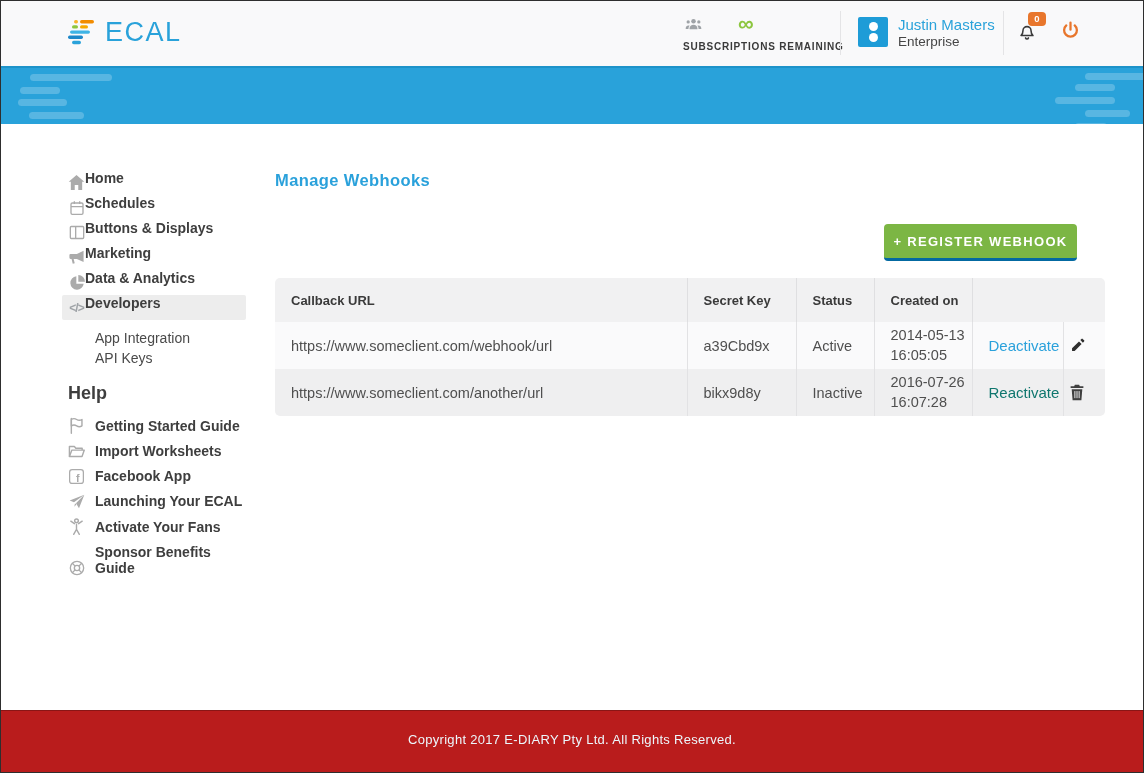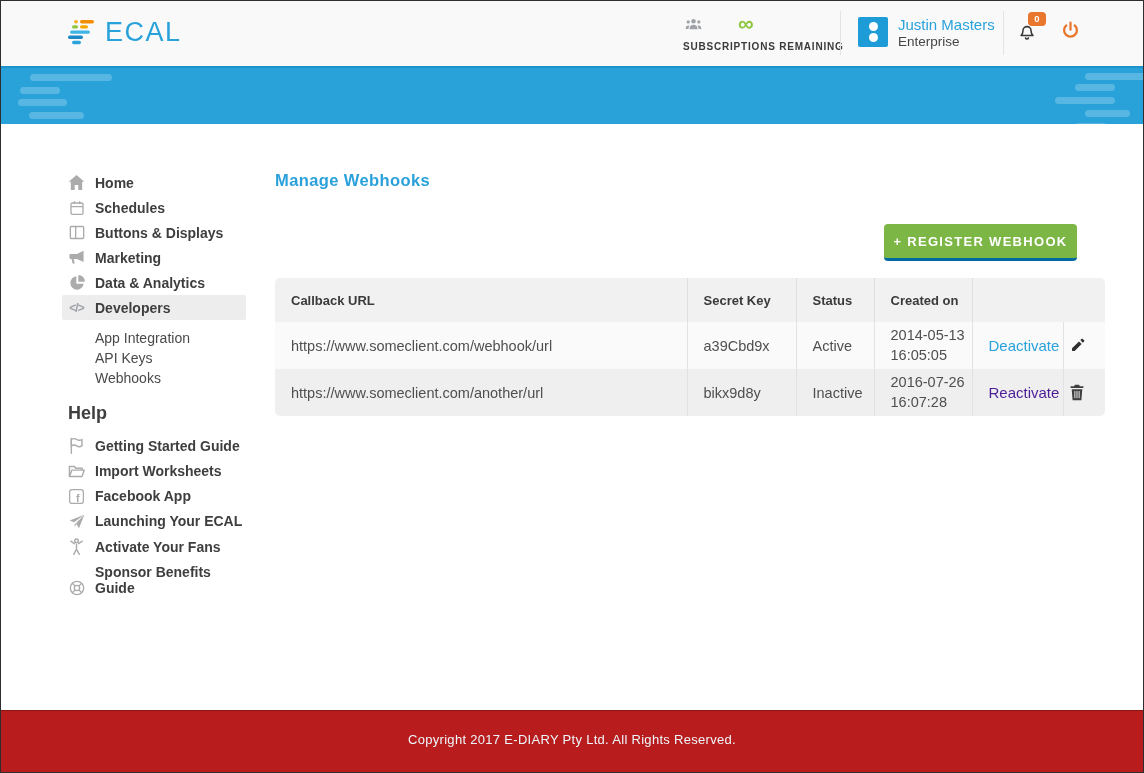--- a/index.html
+++ b/index.html
@@ -28,21 +28,21 @@
   .power-wrap { position:absolute; left:1060px; top:20px; cursor:pointer; }
 
   
   .banner { position:absolute; left:0; top:66px; width:1144px; height:58px; background:#29A2DA;
             border-top:2px solid #1E93C9; overflow:hidden; }
   .bar { position:absolute; height:7px; border-radius:3.5px; background:rgba(255,255,255,.22); }
 
   
   .sidebar { position:absolute; left:62px; top:170px; width:184px; }
   .nav-list { list-style:none; }
-  .nav-item { height:25px; display:flex; align-items:center; gap:10px; padding-left:6px;
+  .nav-item { height:25px; display:flex; padding-left:6px;
               font-size:14px; font-weight:700; color:#3E3E3E; cursor:pointer; }
   .nav-item.active { background:#EDEDED; border-radius:2px; }
   .icon-box { width:17px; display:flex; justify-content:center; align-items:center; flex:none; }
   .code-glyph { color:#9FA3A7; font-size:12px; font-weight:700; letter-spacing:-1px; }
   .sub-list { list-style:none; margin-top:8px; }
   .sub-list li { height:20px; line-height:20px; padding-left:33px; font-size:14px; color:#4A4A4A; cursor:pointer; }
   .help-title { margin-top:15px; padding-left:6px; font-size:18px; font-weight:700; color:#3E3E3E; }
   .help-list { list-style:none; margin-top:13px; }
   .help-list li { display:flex; align-items:flex-end; gap:10px; padding-left:6px; margin-bottom:9px;
                   font-size:14px; font-weight:700; color:#3E3E3E; line-height:16px; cursor:pointer; }
@@ -62,21 +62,21 @@
        padding-left:16px; border-left:1px solid #DFDFE1; }
   th:first-child, th:last-child { border-left:none; }
   td { height:47px; font-size:14.5px; color:#4F4F4F; padding-left:16px; border-left:1px solid #E2E2E4;
        vertical-align:middle; }
   td:first-child { border-left:none; }
   tr.r1 td { background:#FAFAFB; }
   tr.r2 td { background:#EFEFF0; }
   .created { line-height:1.32; }
   .action-link { font-size:15px; cursor:pointer; }
   .link-deactivate { color:#2AA1DB; }
-  .link-reactivate { color:#4c1d95; }
+  .link-reactivate { color:#0f766e; }
   .row-icon { display:flex; align-items:center; justify-content:center; cursor:pointer; padding-right:14px; }
 
   
   .footer { position:absolute; left:0; top:710px; width:1144px; height:63px; background:#b91c1c;
             border-top:1px solid rgba(0,0,0,.25); text-align:center; }
   .footer span { display:inline-block; margin-top:21px; font-size:13px; letter-spacing:.3px; color:#ECF7FC; }
 </style>
 </head>
 <body>
 
@@ -206,21 +206,20 @@
       <span class="icon-box">
         <span class="code-glyph">&lt;/&gt;</span>
       </span>
       <span>Developers</span>
     </li>
   </ul>
 
   <ul class="sub-list">
     <li>App Integration</li>
     <li>API Keys</li>
-    <li>Webhooks</li>
   </ul>
 
   <div class="help-title">Help</div>
 
   <ul class="help-list">
     <li>
       <span class="icon-box">
         <svg width="16" height="17" viewBox="0 0 22 24" fill="none" stroke="#ABABAB" stroke-width="2" stroke-linecap="round" stroke-linejoin="round">
             <path d="M3 23V2"></path>
             <path d="M3 3.5c2.5-1.6 5-1.6 7.5 0s5 1.6 7.5 0v9c-2.5 1.6-5 1.6-7.5 0s-5-1.6-7.5 0z"></path>

